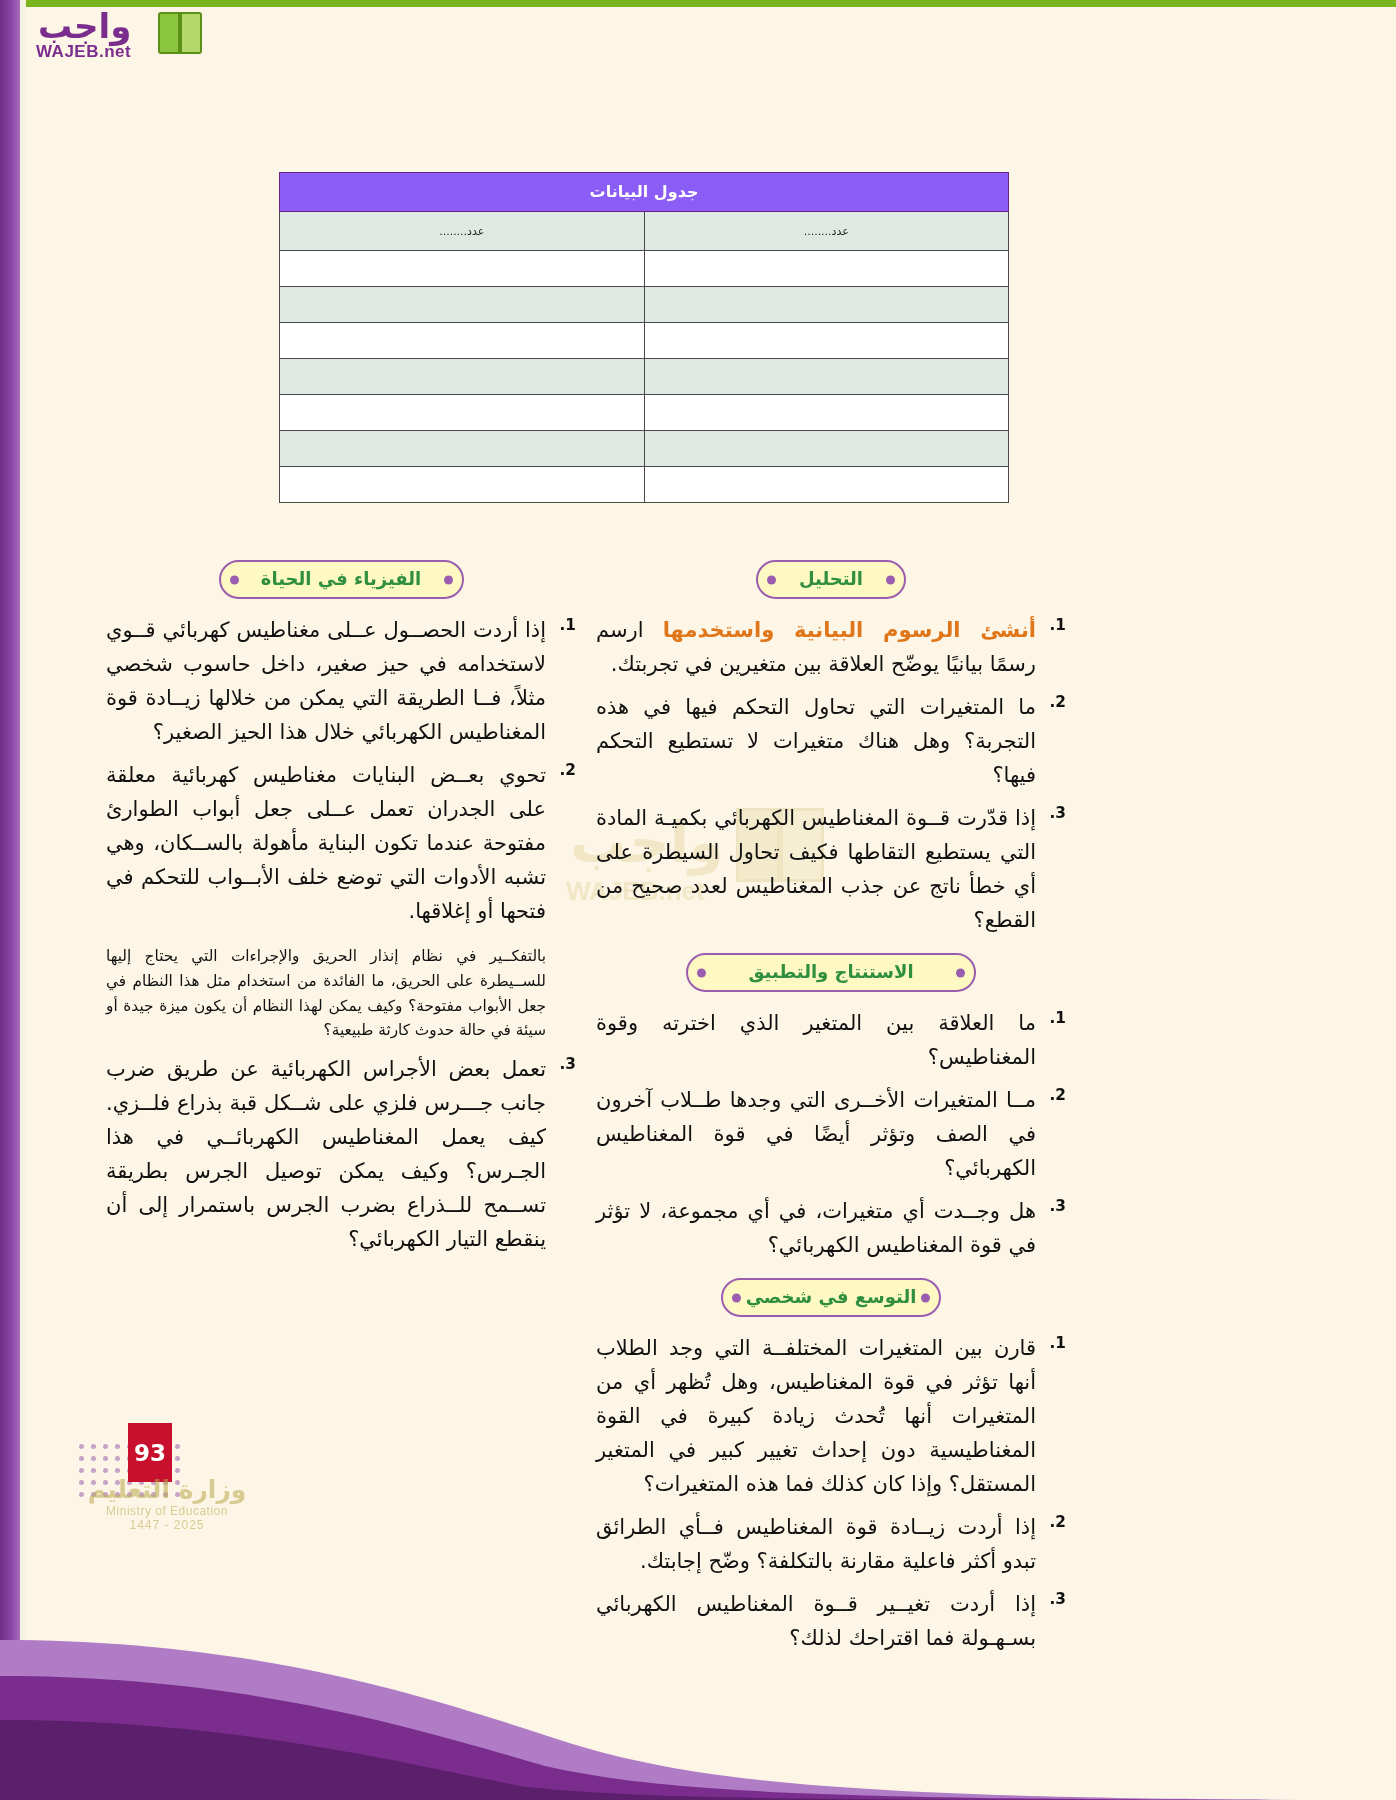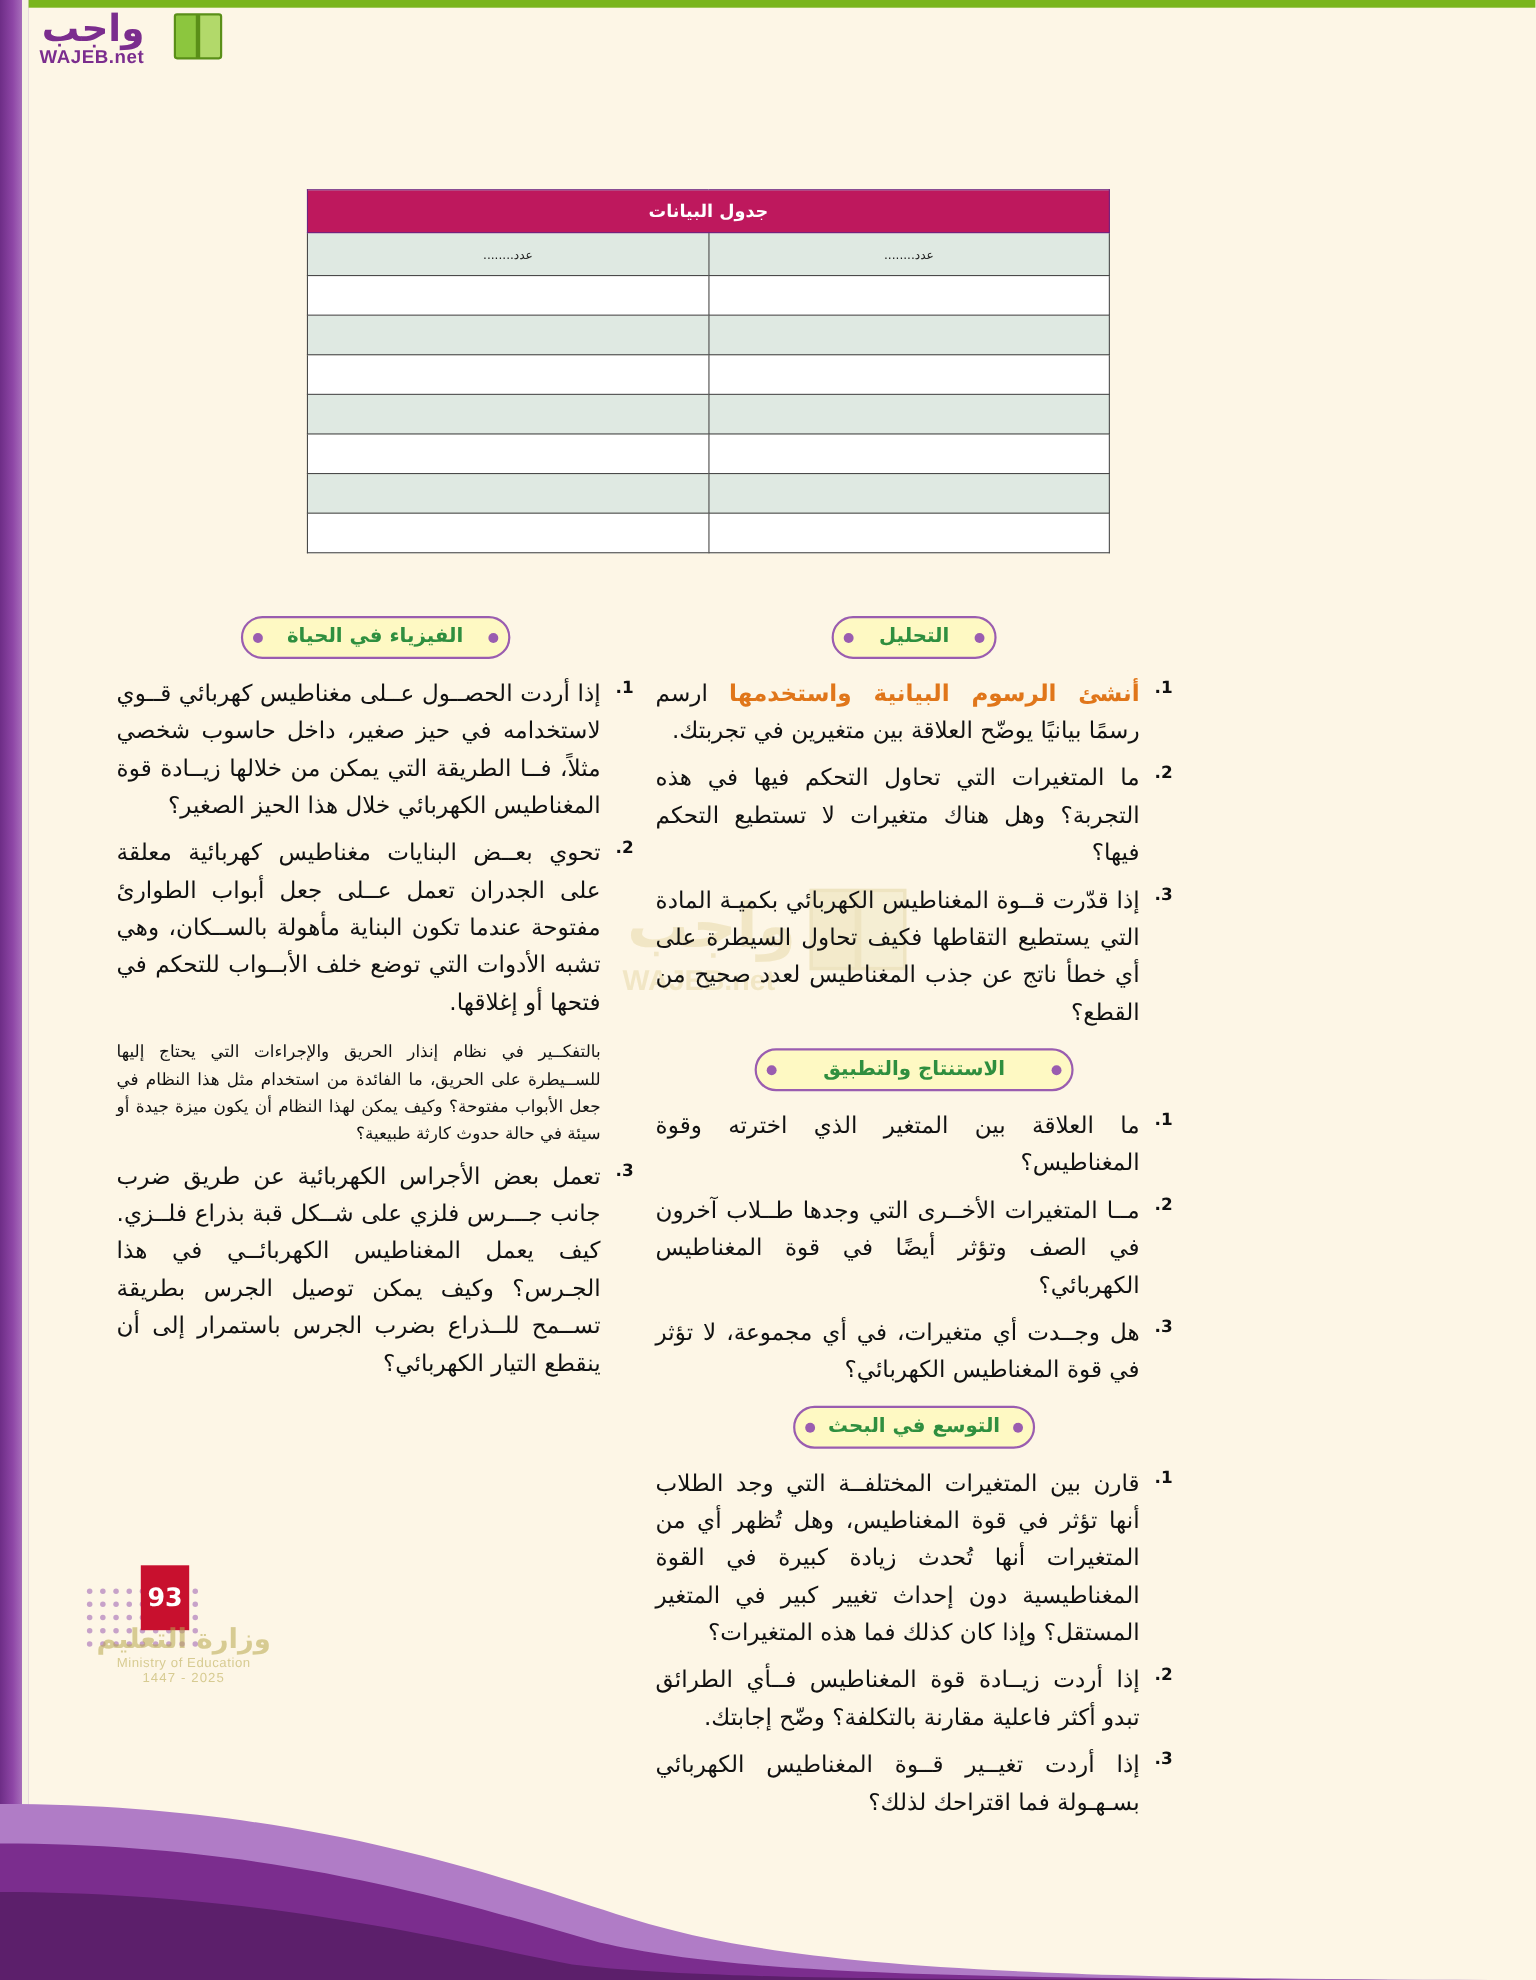--- a/index.html
+++ b/index.html
@@ -138,21 +138,21 @@
   
   .data-table {
     position: absolute;
     top: 172px;
     left: 279px;
     width: 730px;
     border-collapse: collapse;
     table-layout: fixed;
   }
   .data-table th {
-    background: #be185d;
+    background: #8b5cf6;
     color: #ffffff;
     font-family: "DejaVu Sans", sans-serif;
     font-size: 16px;
     font-weight: bold;
     padding: 9px 0 10px 0;
     border: 1px solid #6d2380;
     text-align: center;
   }
   .data-table td {
     border: 1px solid #4a4a4a;
@@ -409,21 +409,21 @@
 
   <ol class="qlist">
     <li><span>ما العلاقة بين المتغير الذي اخترته وقوة المغناطيس؟</span></li>
     <li><span>مــا المتغيرات الأخــرى التي وجدها طــلاب آخرون في الصف وتؤثر أيضًا في قوة المغناطيس الكهربائي؟</span></li>
     <li><span>هل وجــدت أي متغيرات، في أي مجموعة، لا تؤثر في قوة المغناطيس الكهربائي؟</span></li>
   </ol>
 
   <div class="pill" style="width:220px;margin-right:auto;margin-left:auto;">
     <span class="deco-left"></span>
     <span class="deco-right"></span>
-    <span>التوسع في البحث</span>
+    <span>التوسع في شخصي</span>
   </div>
 
   <ol class="qlist">
     <li><span>قارن بين المتغيرات المختلفــة التي وجد الطلاب أنها تؤثر في قوة المغناطيس، وهل تُظهر أي من المتغيرات أنها تُحدث زيادة كبيرة في القوة المغناطيسية دون إحداث تغيير كبير في المتغير المستقل؟ وإذا كان كذلك فما هذه المتغيرات؟</span></li>
     <li><span>إذا أردت زيــادة قوة المغناطيس فــأي الطرائق تبدو أكثر فاعلية مقارنة بالتكلفة؟ وضّح إجابتك.</span></li>
     <li><span>إذا أردت تغيــير قــوة المغناطيس الكهربائي بسـهـولة فما اقتراحك لذلك؟</span></li>
   </ol>
 </div>
 
 <div class="col col-left">

